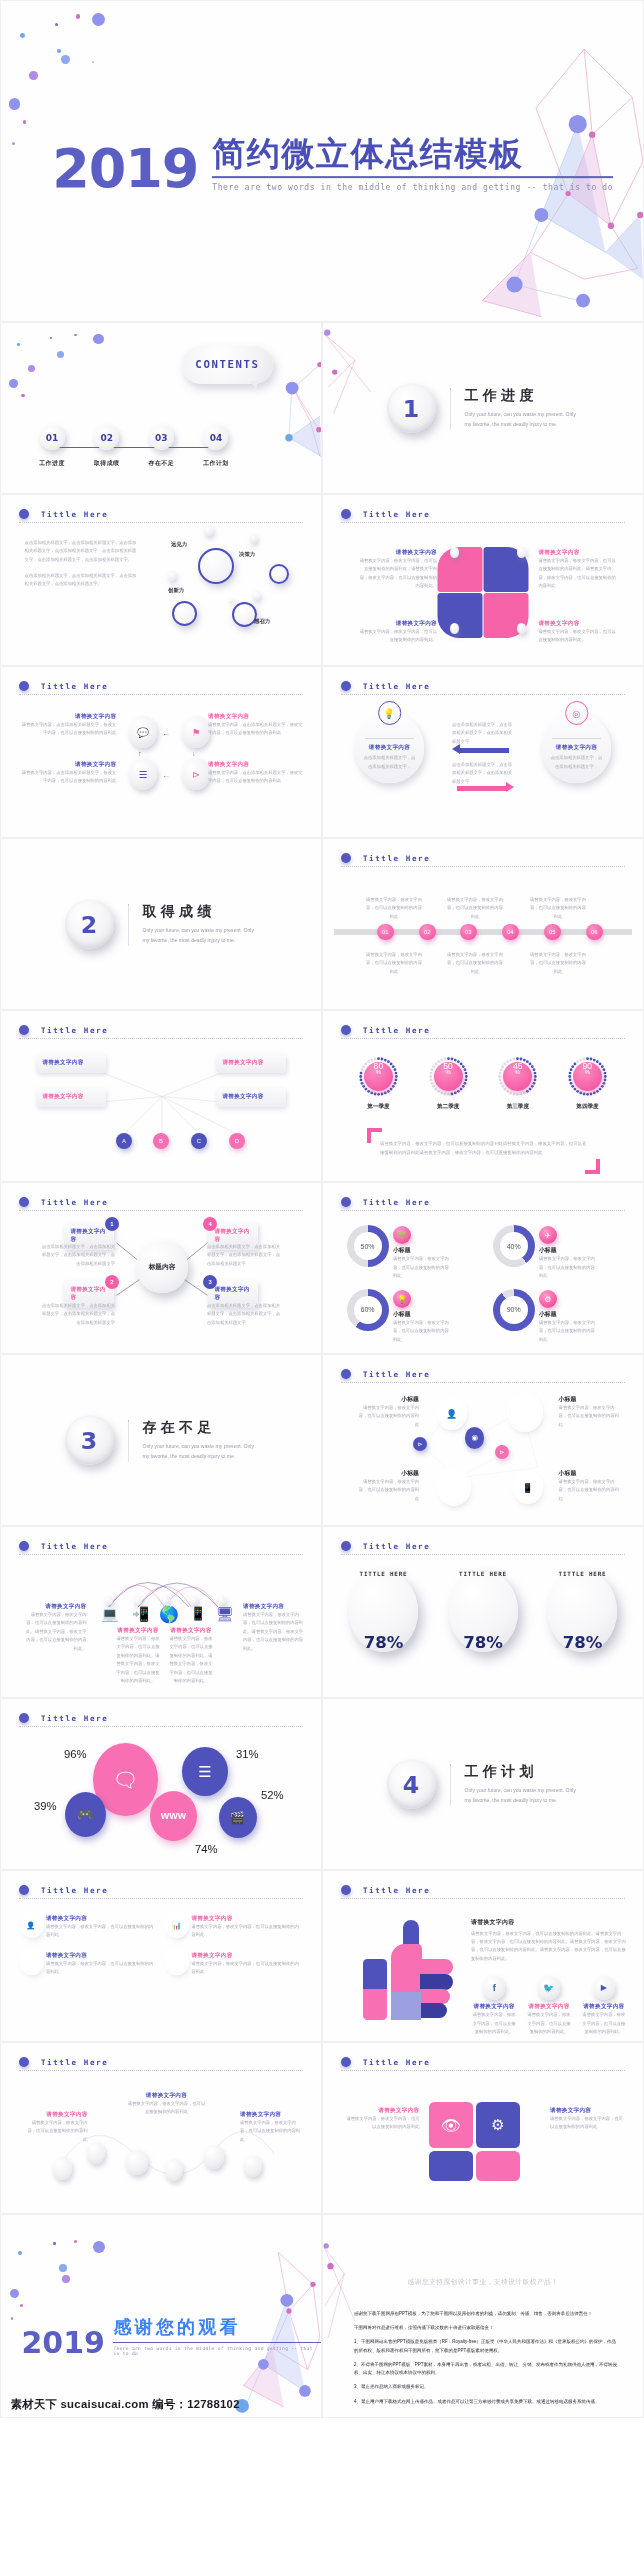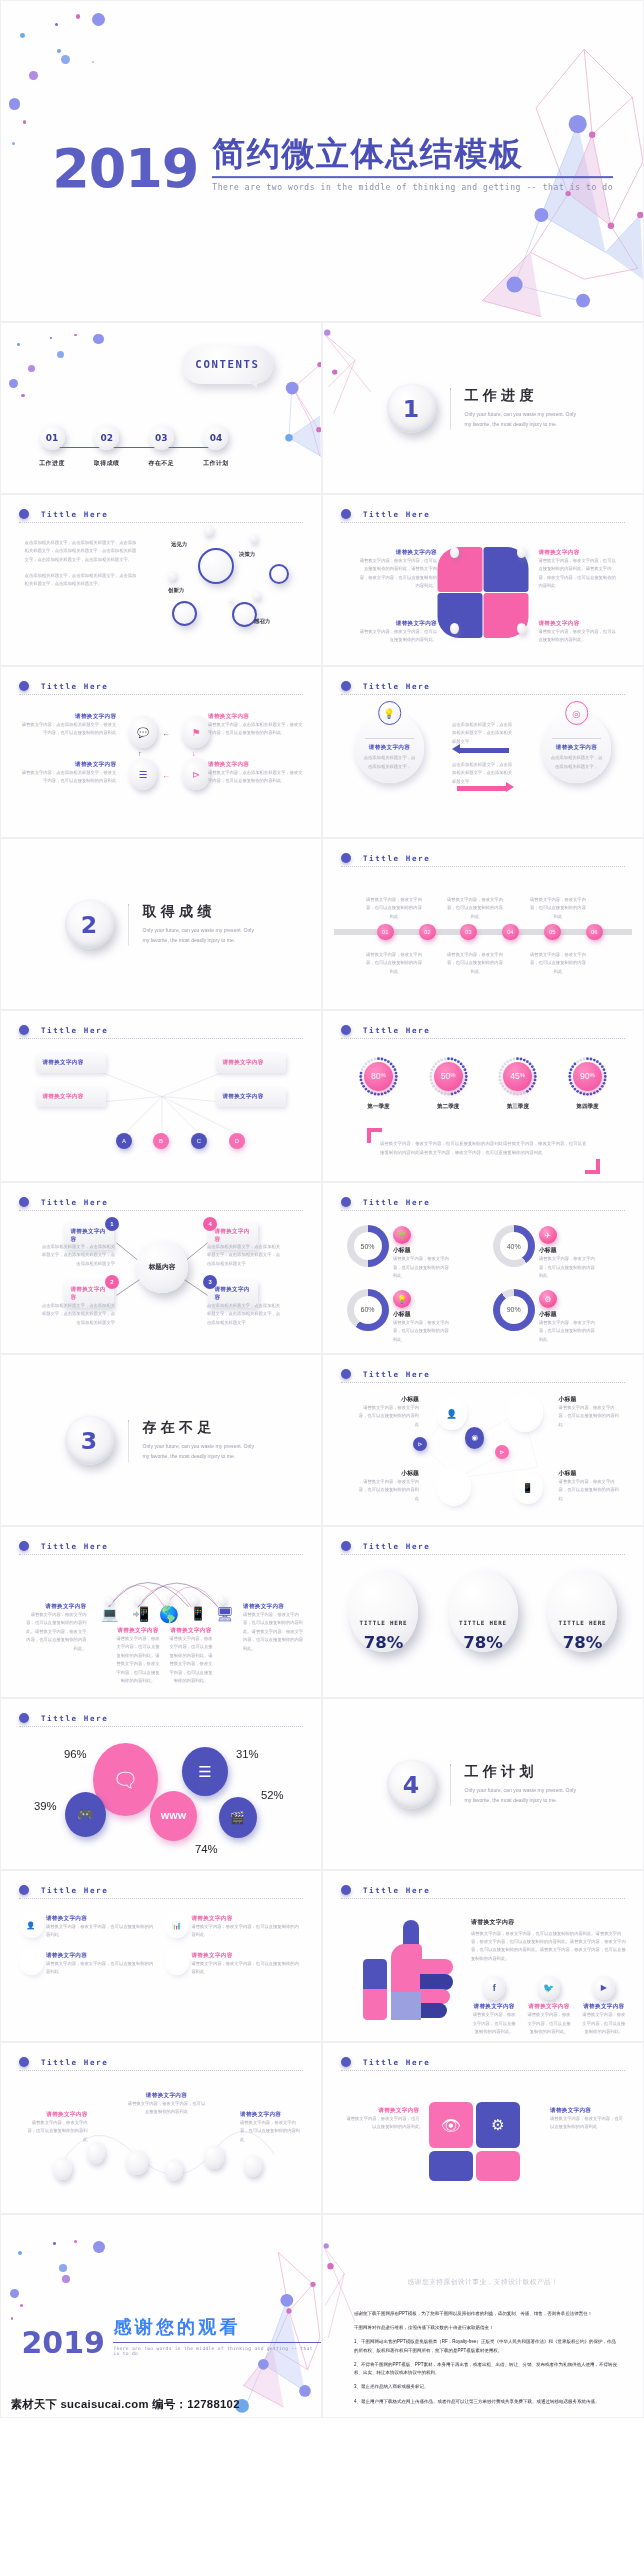--- a/index.html
+++ b/index.html
@@ -148,38 +148,38 @@
     display:flex; align-items:center; justify-content:center; color:#fff; font-size:8px;
   }
 
   
   .qcircle { position:relative; width:41px; height:41px; }
   .qdots { position:absolute; inset:0; }
   .qcore {
     position:absolute; left:5.9px; top:5.9px; width:29px; height:29px; border-radius:50%;
     background: radial-gradient(circle at 38% 30%, #ff8dc2, #f45fa8 70%, #e84b9a);
     box-shadow: 1.1px 2.7px 5.4px rgba(220,90,160,.4);
-    display:flex; flex-direction:row; align-items:center; justify-content:center;
+    display:flex; flex-direction:column; align-items:center; 
     color:#fff; font-size:8.6px; line-height:1;
   }
   .qcore small { font-size:5.9px; }
   .qlabel { text-align:center; margin-top:6.4px; font-size:5.6px; font-weight:800; color:#2f2f38; }
 
   
   .pbub { position:absolute; border-radius:50%; display:flex; align-items:center; justify-content:center; color:#fff; }
   .pbub.pink { background:#f96fb4; box-shadow: 1.6px 3.8px 7px rgba(210,90,160,.4); }
   .pbub.blue { background:#4f52bb; box-shadow: 1.6px 3.8px 7px rgba(70,70,160,.4); }
   .pct { position:absolute; font-size:11.3px; color:#1d1d22; font-family:"Liberation Sans",sans-serif; }
 
   
   .egg {
     width: 69px; height: 81px; border-radius: 50%;
     background: radial-gradient(circle at 34% 26%, #ffffff, #f6f6f8 55%, #e3e3e9 100%);
     box-shadow: 4.3px 6.4px 10.7px rgba(120,120,145,.42);
-    display:flex; flex-direction:column; align-items:center; justify-content:flex-end;
+    display:flex; flex-direction:column; align-items:center; justify-content:space-between;
   }
   .egg-t { font-family:"DejaVu Sans Mono",monospace; font-size:5.9px; font-weight:800; letter-spacing:0.8px; color:#33333c; }
   .egg-v { font-family:"DejaVu Sans",sans-serif; font-size:16.6px; font-weight:800; color:#21296e; margin-top:7.5px; }
 
   
   .tl-bar { position:absolute; left:10.7px; right:10.7px; top:0; height:5.9px; background:#dcdce1; }
   .tl-node { position:absolute; top:-5.4px; width:16.6px; height:16.6px; border-radius:50%;
     background: radial-gradient(circle at 38% 30%, #ff8ec3, #f45fa8 70%, #e0479a);
     box-shadow: 1.1px 2.7px 4.3px rgba(220,90,160,.42);
     display:flex; align-items:center; justify-content:center; color:#fff; font-size:5.9px; }

